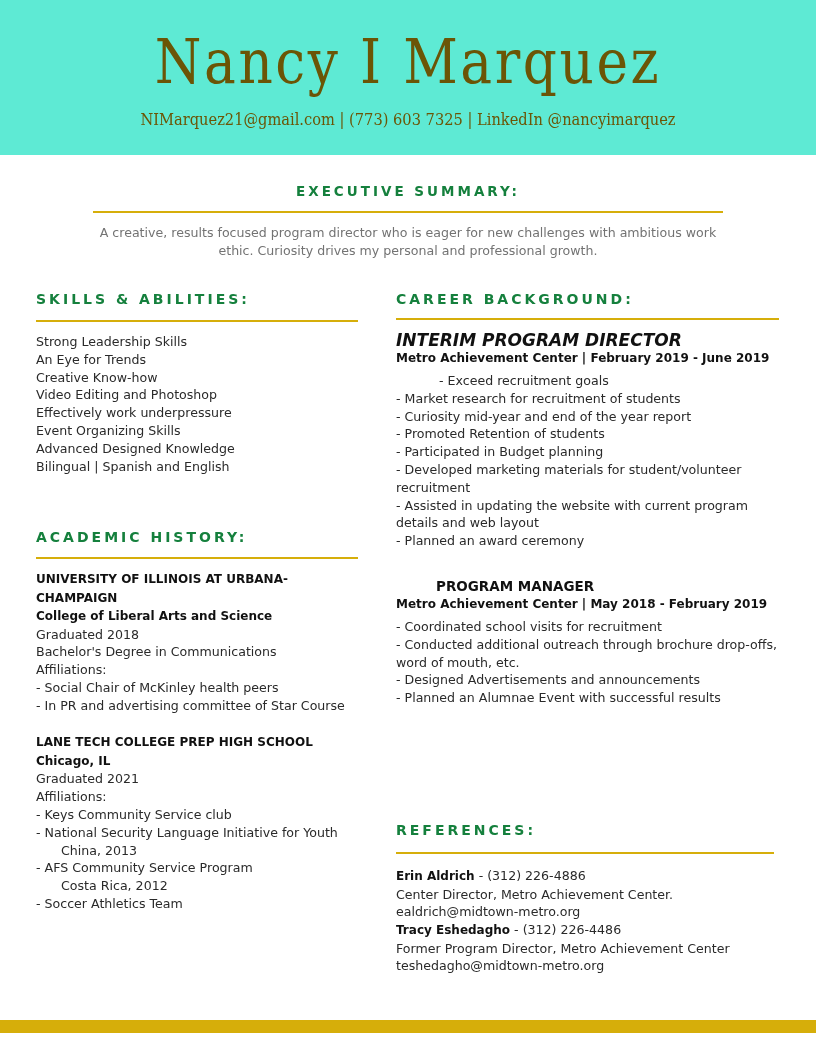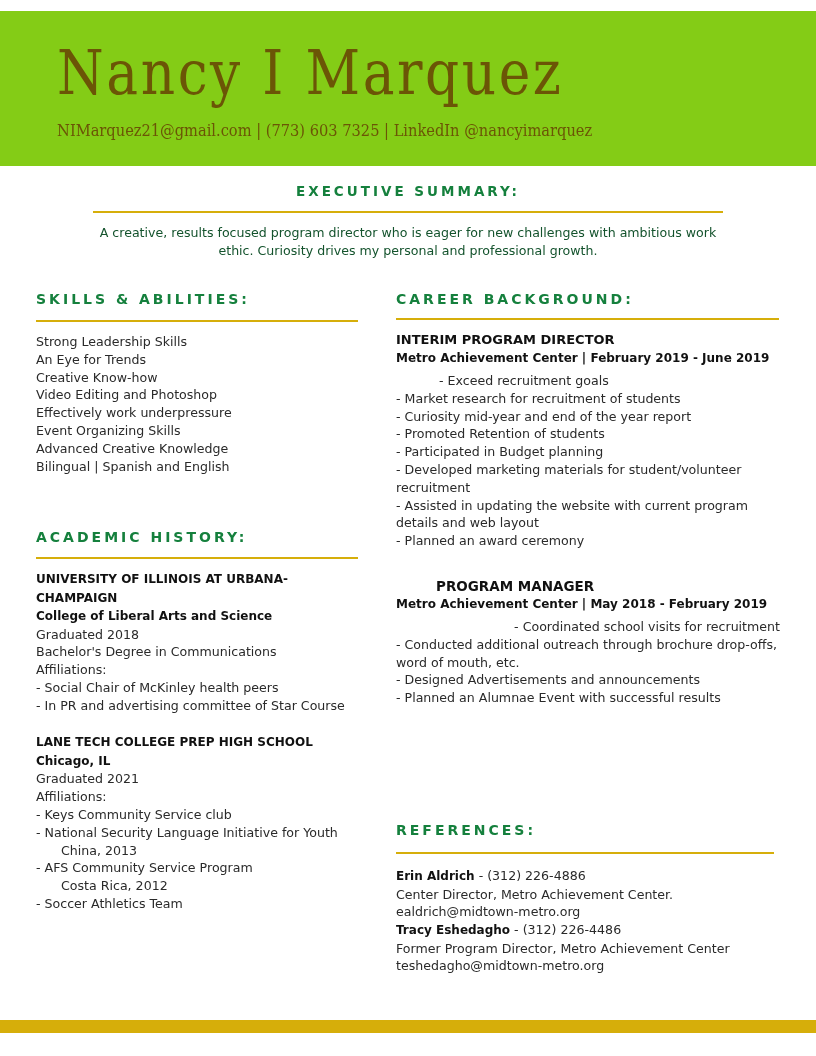--- a/index.html
+++ b/index.html
@@ -1,21 +1,21 @@
 <!DOCTYPE html>
 <html><head>
 <meta charset="utf-8">
 <style>
   * { margin: 0; padding: 0; box-sizing: border-box; }
   html, body { width: 816px; height: 1056px; background: #ffffff; overflow: hidden; }
   body { position: relative; font-family: "DejaVu Sans", sans-serif; color: #1e1e1e; }
 
   .header {
     position: absolute; left: 0; top: 0; width: 816px; height: 155px;
-    background: #84cc16;  margin-top: 11px;
+    background: #5eead4; text-align: center;
   }
   .header .name {
     position: absolute; left: 0; right: 0; top: 24px;
     font-family: "DejaVu Serif", serif; font-size: 62px; font-weight: normal;
     color: #6b5506; letter-spacing: 3px; line-height: 76px;
     transform: scaleX(0.86); transform-origin: center;
   }
   .header .contact {
     position: absolute; left: 0; right: 0; top: 107px;
     font-family: "DejaVu Serif", serif; font-size: 17px; color: #6b5506;
@@ -25,21 +25,21 @@
   .h-title {
     font-family: "DejaVu Sans", sans-serif; font-weight: bold; font-size: 14px;
     letter-spacing: 3px; color: #15803d; line-height: 20px;
   }
   .rule { height: 2px; background: #d6ae0a; }
 
   .summary-title { position: absolute; left: 0; width: 816px; top: 181px; text-align: center; font-size: 13.5px; }
   .summary-rule { position: absolute; left: 93px; width: 630px; top: 211px; }
   .summary-text {
     position: absolute; left: 93px; width: 630px; top: 224px; text-align: center;
-    font-size: 12.6px; line-height: 18px; color: #14532d;
+    font-size: 12.6px; line-height: 18px; color: #737373;
   }
 
   .col { position: absolute; }
   .left { left: 36px; width: 322px; }
   .right { left: 396px; width: 384px; }
 
   .body-text { font-size: 12.6px; line-height: 17.8px; color: #2a2a2a; }
   .bold-line { font-size: 12px; font-weight: bold; line-height: 18.5px; color: #111; }
   .indent { padding-left: 25px; }
   .indent-sm { padding-left: 17px; }
@@ -59,21 +59,21 @@
 <div class="col left" style="top:289px;">
   <div class="h-title">SKILLS &amp; ABILITIES:</div>
   <div class="rule" style="margin-top:11px; width:322px;"></div>
   <div class="body-text" style="margin-top:11px;">
     <div>Strong Leadership Skills</div>
     <div>An Eye for Trends</div>
     <div>Creative Know-how</div>
     <div>Video Editing and Photoshop</div>
     <div>Effectively work underpressure</div>
     <div>Event Organizing Skills</div>
-    <div>Advanced Creative Knowledge</div>
+    <div>Advanced Designed Knowledge</div>
     <div>Bilingual | Spanish and English</div>
   </div>
 </div>
 
 <div class="col left" style="top:527px;">
   <div class="h-title">ACADEMIC HISTORY:</div>
   <div class="rule" style="margin-top:10px; width:322px;"></div>
 
   <div style="margin-top:11px;">
     <div class="bold-line">UNIVERSITY OF ILLINOIS AT URBANA-CHAMPAIGN</div>
@@ -97,36 +97,36 @@
     <div class="body-text indent">Costa Rica, 2012</div>
     <div class="body-text">- Soccer Athletics Team</div>
   </div>
 </div>
 
 <div class="col right" style="top:289px;">
   <div class="h-title">CAREER BACKGROUND:</div>
   <div class="rule" style="margin-top:9px; width:383px;"></div>
 
   <div style="margin-top:10px;">
-    <div class="bold-line" style="font-size:13px; line-height:20px;">INTERIM PROGRAM DIRECTOR</div>
+    <div class="bold-line" style="font-size:17px; line-height:20px;font-style:italic;">INTERIM PROGRAM DIRECTOR</div>
     <div class="bold-line" style="line-height:17px;">Metro Achievement Center | February 2019 - June 2019</div>
     <div class="body-text" style="margin-top:5px;margin-left:43px;">- Exceed recruitment goals</div>
     <div class="body-text">- Market research for recruitment of students</div>
     <div class="body-text">- Curiosity mid-year and end of the year report</div>
     <div class="body-text">- Promoted Retention of students</div>
     <div class="body-text">- Participated in Budget planning</div>
     <div class="body-text">- Developed marketing materials for student/volunteer recruitment</div>
     <div class="body-text">- Assisted in updating the website with current program details and web layout</div>
     <div class="body-text">- Planned an award ceremony</div>
   </div>
 
   <div style="margin-top:26px;">
     <div class="bold-line" style="font-size:13.5px; line-height:20px;margin-left:40px;">PROGRAM MANAGER</div>
     <div class="bold-line" style="line-height:17px;">Metro Achievement Center | May 2018 - February 2019</div>
-    <div class="body-text" style="margin-top:5px;text-align:right;">- Coordinated school visits for recruitment</div>
+    <div class="body-text" style="margin-top:5px;">- Coordinated school visits for recruitment</div>
     <div class="body-text">- Conducted additional outreach through brochure drop-offs, word of mouth, etc.</div>
     <div class="body-text">- Designed Advertisements and announcements</div>
     <div class="body-text">- Planned an Alumnae Event with successful results</div>
   </div>
 </div>
 
 <div class="col right" style="top:820px;">
   <div class="h-title">REFERENCES:</div>
   <div class="rule" style="margin-top:12px; width:378px;"></div>
 

